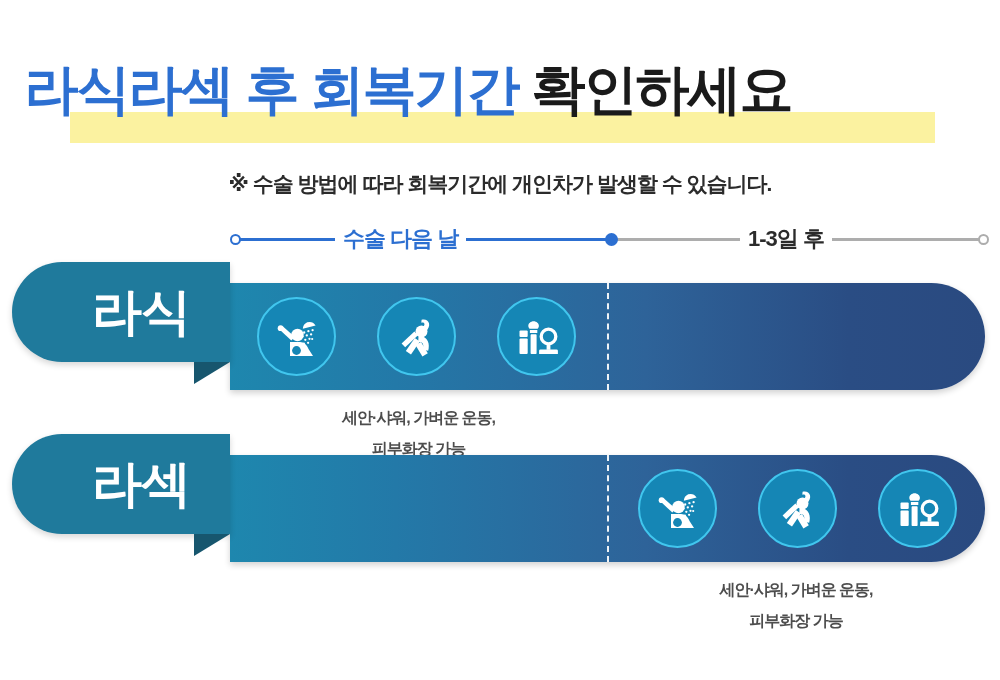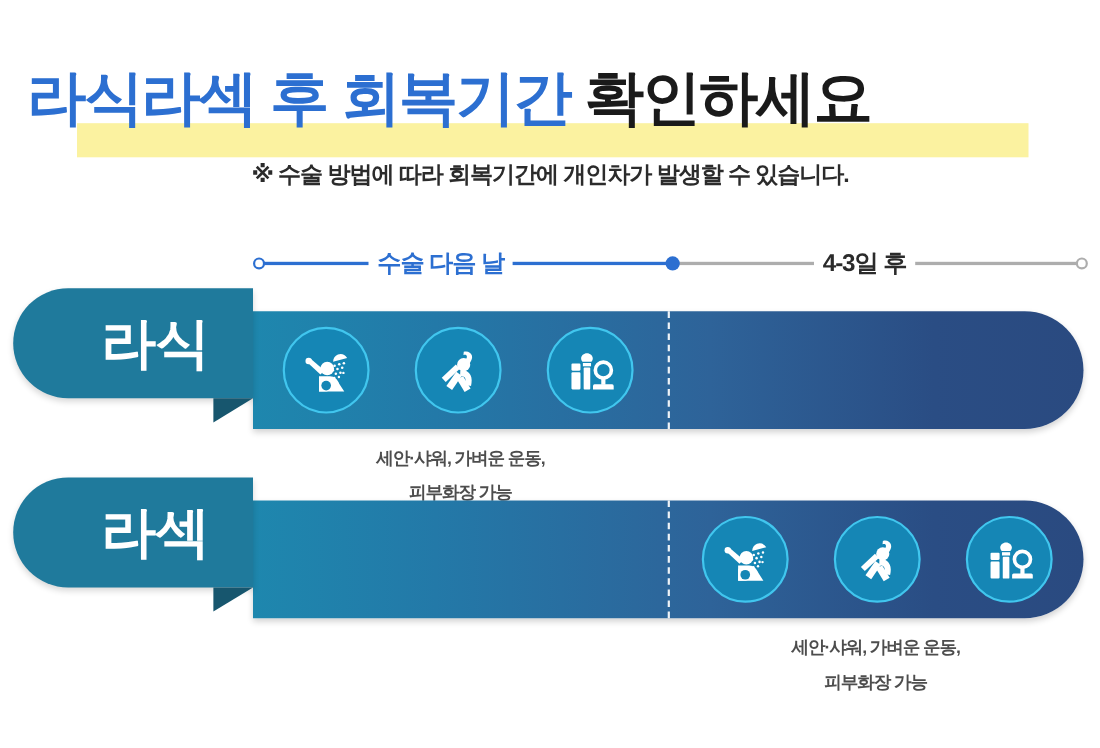--- a/index.html
+++ b/index.html
@@ -44,21 +44,21 @@
     letter-spacing: -2px;
     line-height: 1;
     white-space: nowrap;
   }
   #title .t-blue { color: #2C6FD1; }
   #title .t-dark { color: #1A1A1A; }
 
   #subtitle {
     position: absolute;
     left: 0;
-    top: 144px;
+    top: 170px;
     width: 1000px;
     text-align: center;
     font-size: 21px;
     font-weight: bold;
     color: #2B2B2B;
     letter-spacing: -1px;
     white-space: nowrap;
   }
 
   
@@ -229,21 +229,21 @@
   <div id="subtitle">※ 수술 방법에 따라 회복기간에 개인차가 발생할 수 있습니다.</div>
 </div>
 
 <div id="timeline">
   <div class="tl-line" id="tl-line-blue"></div>
   <div class="tl-line" id="tl-line-gray"></div>
   <div class="tl-node" id="tl-node-start"></div>
   <div class="tl-node" id="tl-node-mid"></div>
   <div class="tl-node" id="tl-node-end"></div>
   <div class="tl-label" id="tl-label-1">수술 다음 날</div>
-  <div class="tl-label" id="tl-label-2">4-3일 후</div>
+  <div class="tl-label" id="tl-label-2">1-3일 후</div>
 </div>
 
 <div class="row" id="row-lasik">
 
   <div class="bar">
     <div class="bar-divider"></div>
 
     <div class="icon-circle" style="left:27px;">
       <svg width="52" height="52" viewBox="0 0 52 52" aria-hidden="true">
         <g fill="#ffffff">

